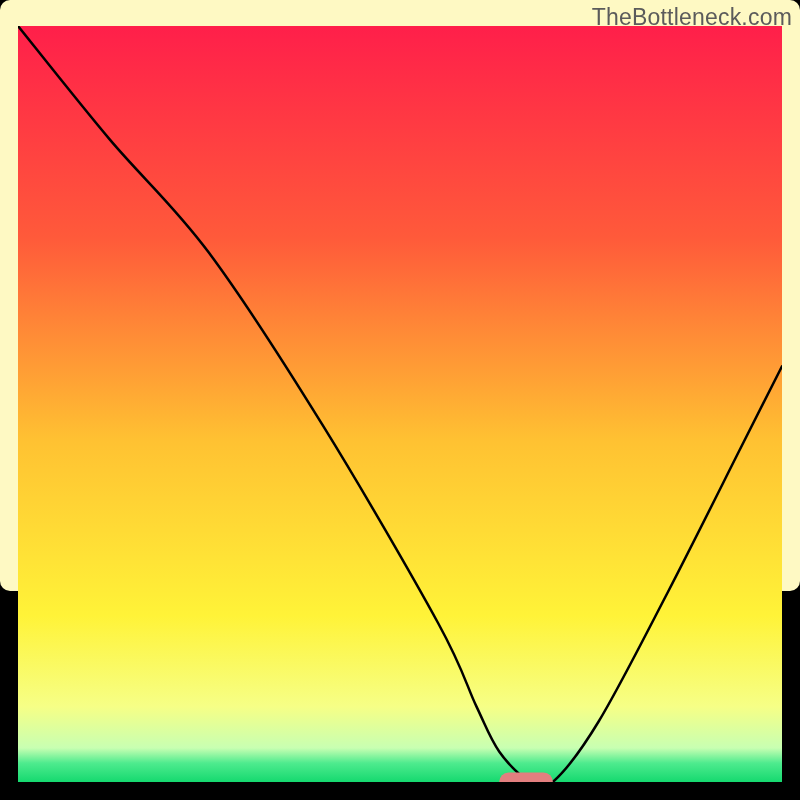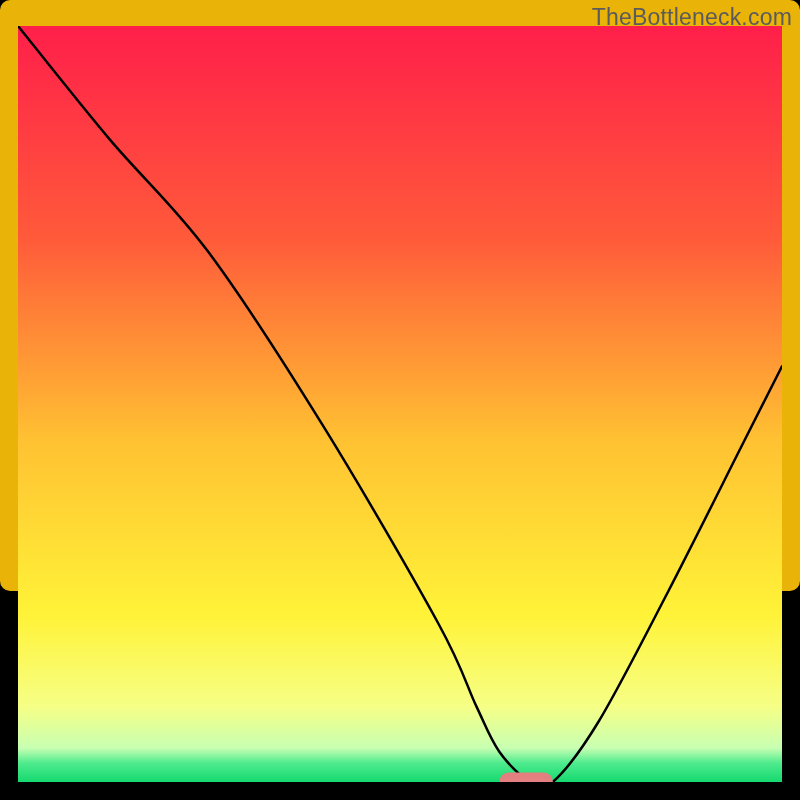--- a/index.html
+++ b/index.html
@@ -8,21 +8,21 @@
     width: 800px;
     height: 800px;
     background: #000;
     overflow: hidden;
     font-family: Arial, Helvetica, sans-serif;
   }
   .frame {
     position: relative;
     width: 800px;
     height: 591px;
-    background: #eab308;
+    background: #fef9c3;
     border-radius: 10px;
   }
   .watermark {
     position: absolute;
     top: 4px;
     right: 8px;
     color: #5b5b5b;
     font-size: 23px;
     font-weight: 500;
     letter-spacing: 0.2px;

